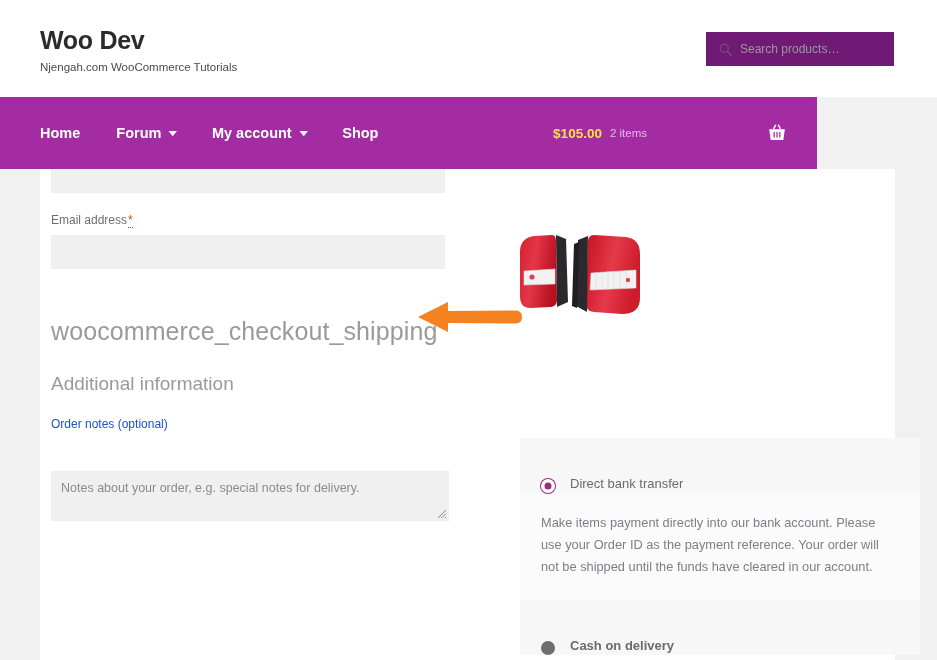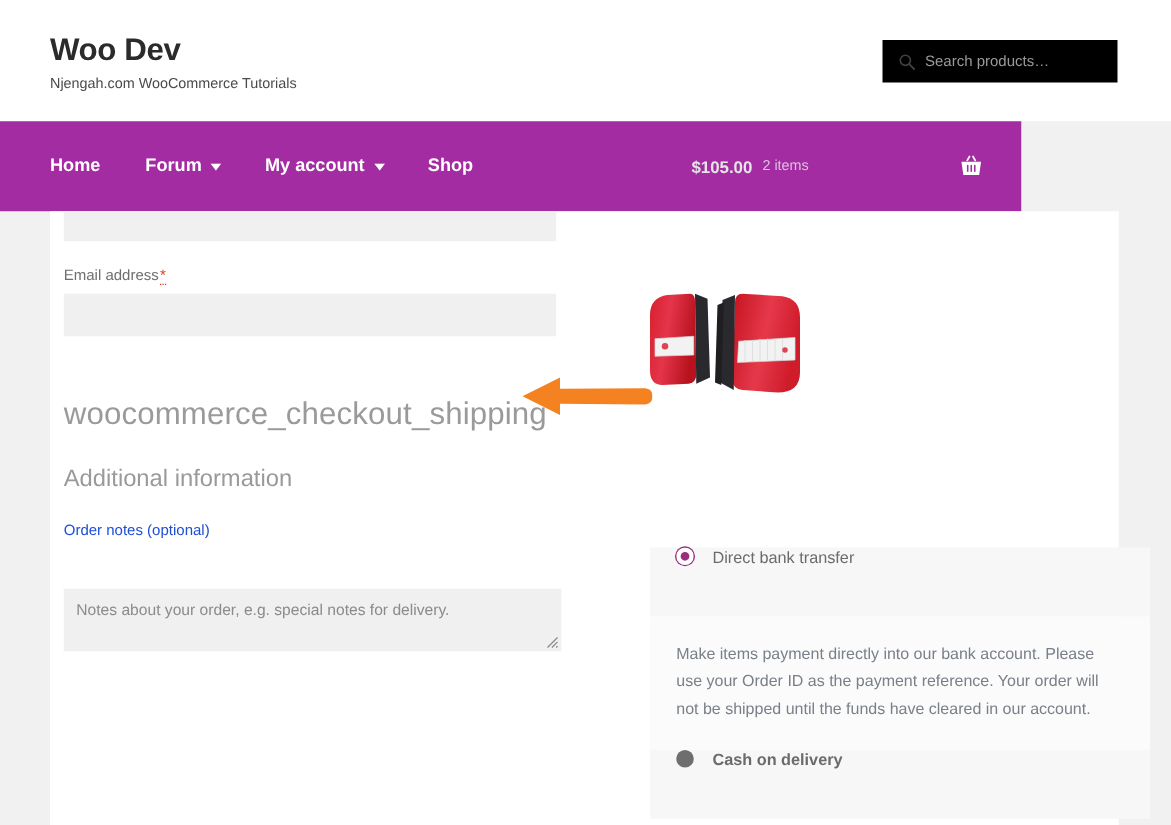--- a/index.html
+++ b/index.html
@@ -45,21 +45,21 @@
     margin-top: 6px;
     line-height: 1.2;
   }
 
   .search-box {
     position: absolute;
     right: 43px;
     top: 32px;
     width: 188px;
     height: 34px;
-    background: #000000;
+    background: #701a75;
     border: none;
     display: flex;
     align-items: center;
     padding-left: 13px;
     cursor: text;
   }
   .search-icon {
     width: 13px; height: 13px;
     flex: 0 0 auto;
     margin-right: 8px;
@@ -117,21 +117,21 @@
 
   .cart-area {
     position: absolute;
     right: 30px;
     top: 0;
     height: 72px;
     display: flex;
     align-items: center;
   }
   .cart-total {
-    color: #e5e5e5;
+    color: #fde047;
     font-size: 13.5px;
     font-weight: bold;
     margin-right: 8px;
   }
   .cart-count {
     color: #dfc0df;
     font-size: 11.5px;
     margin-right: 16px;
   }
   .cart-basket-icon {
@@ -268,21 +268,21 @@
   .payment-box {
     position: absolute;
     left: 40px;
     top: 269px;
     width: 400px;
   }
   .pay-option {
     background: #f7f7f7;
     height: 55px;
     display: flex;
-    align-items: flex-start;
+    align-items: flex-end;
     padding-left: 21px;
   }
   .pay-option.second { margin-top: 0; font-weight: bold; }
   .radio {
     width: 14px; height: 14px;
     border-radius: 50%;
     flex: 0 0 auto;
     margin-right: 15px;
     cursor: pointer;
     position: relative;

